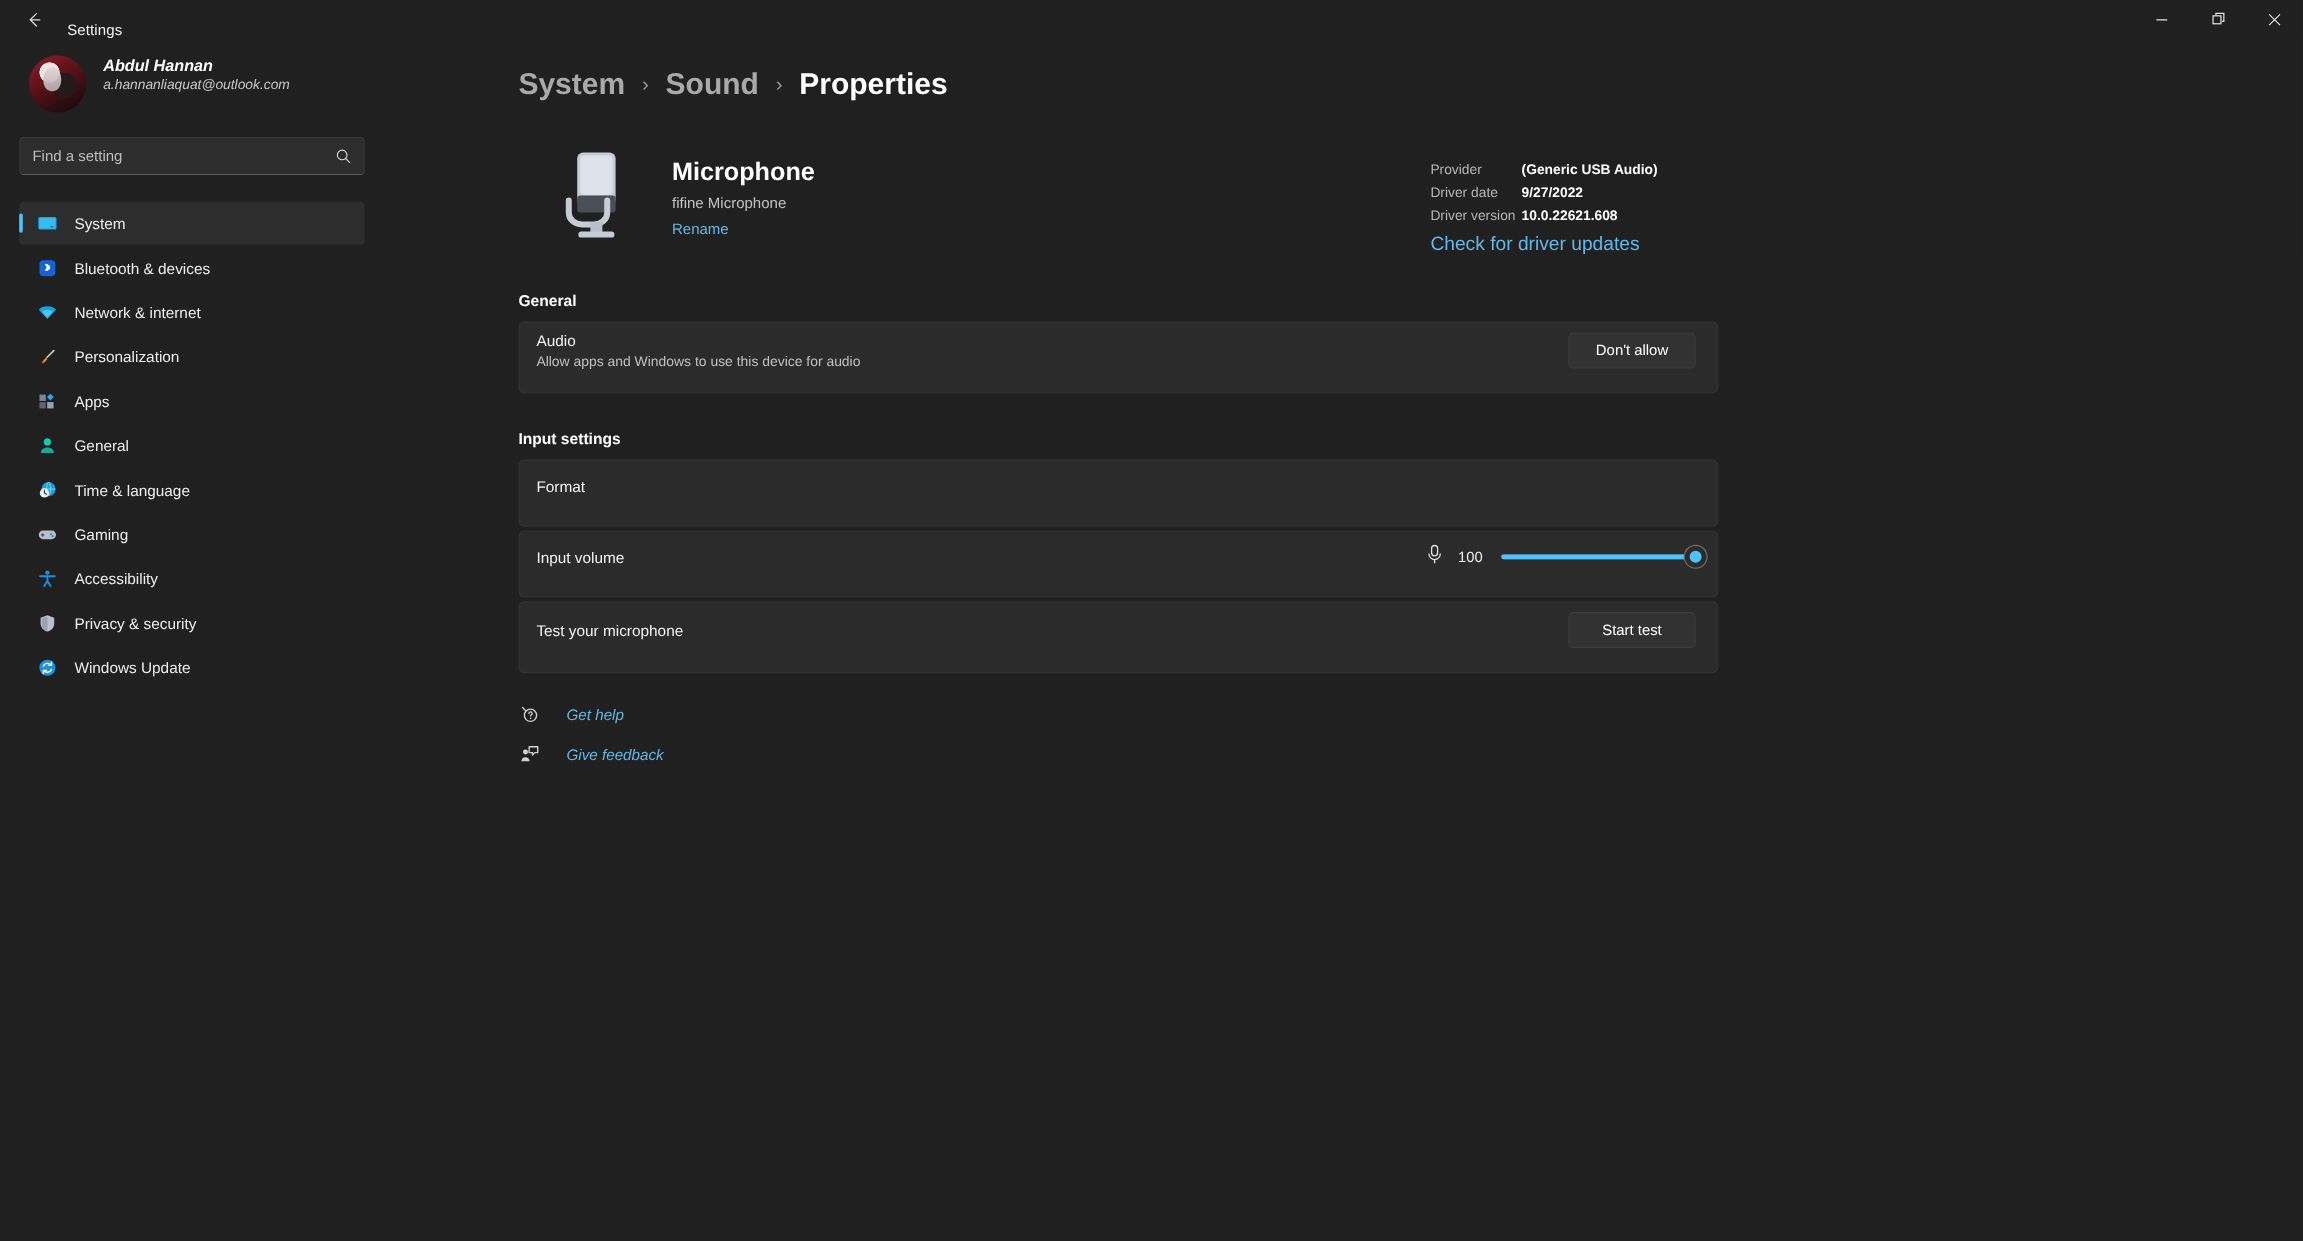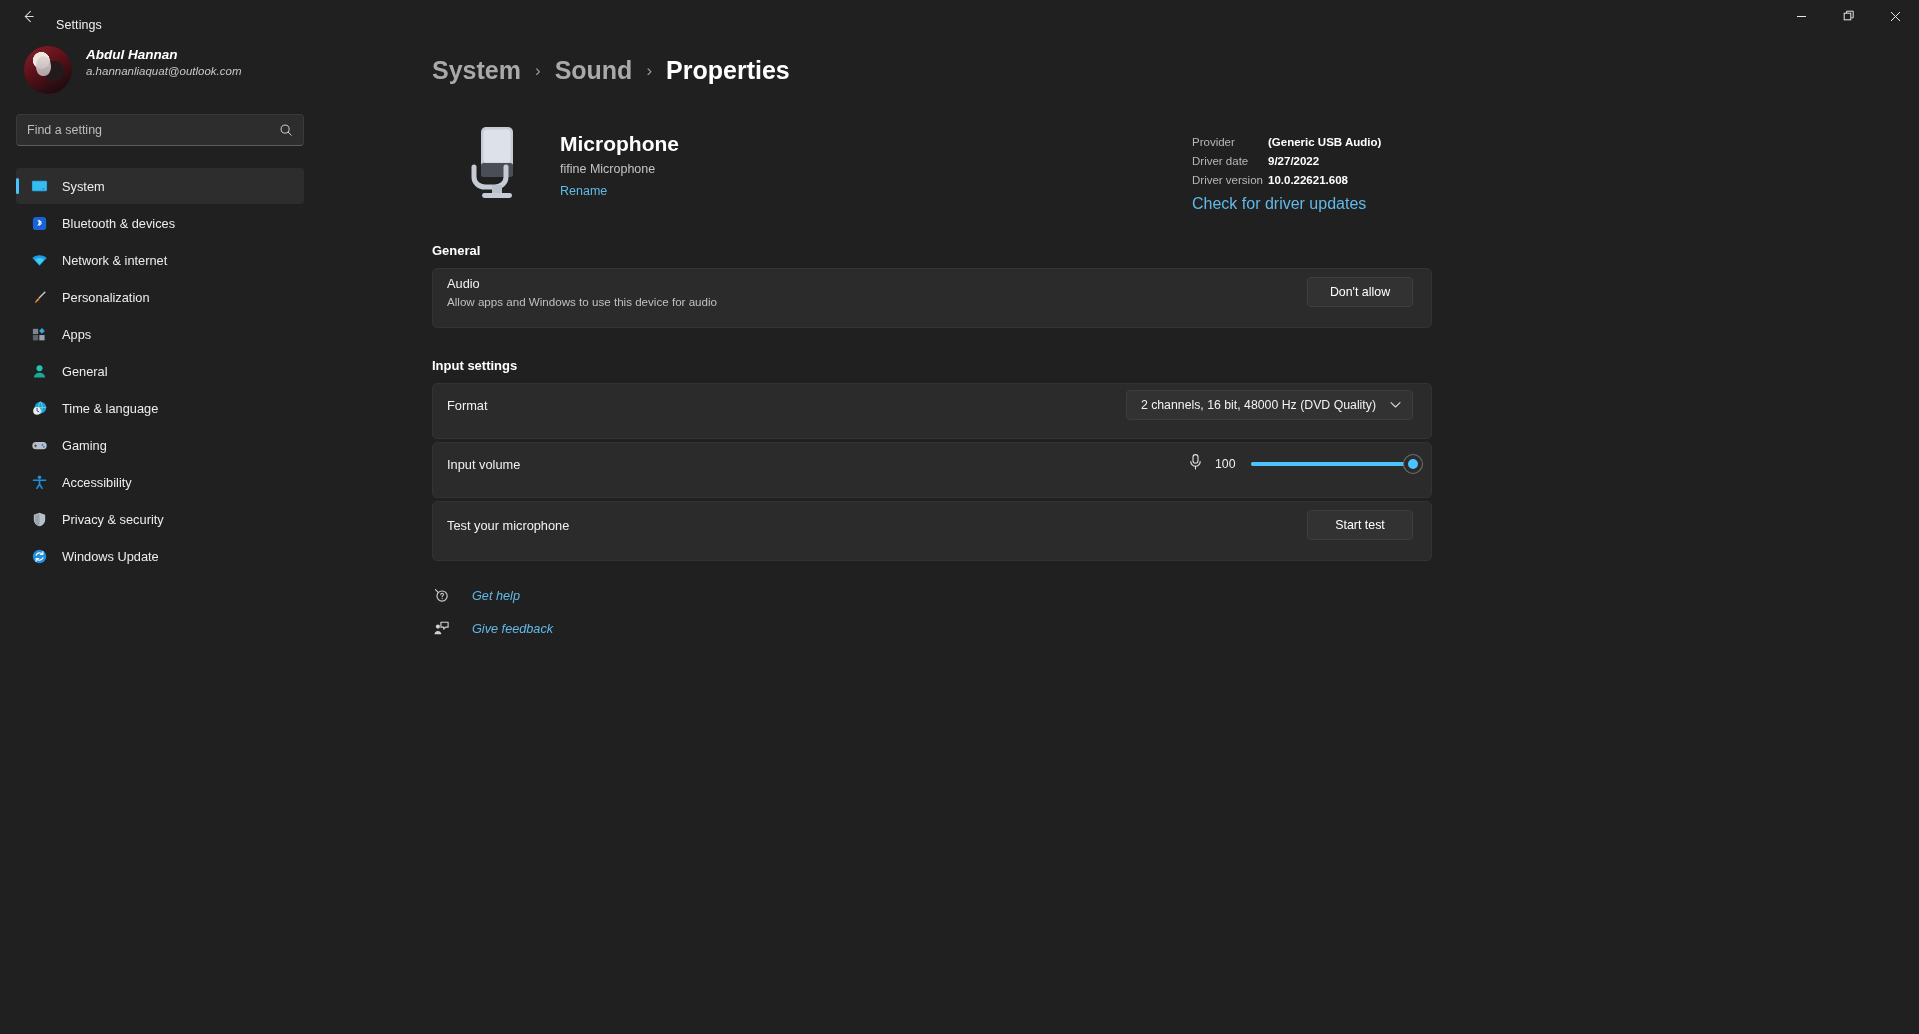--- a/index.html
+++ b/index.html
@@ -369,28 +369,20 @@
         </div>
         <button class="btn">Don't allow</button>
       </div>
 
       <div class="section-title">Input settings</div>
 
       <div class="card">
         <div class="card-txt">
           <div class="card-title">Format</div>
         </div>
-        <div class="combo">
-          <span>2 channels, 16 bit, 48000 Hz (DVD Quality)</span>
-          <span class="chev">
-            <svg width="11" height="8" viewBox="0 0 11 8" fill="none">
-              <path d="M1 1.6 5.5 6 10 1.6" stroke="#d9d9d9" stroke-width="1.1" stroke-linecap="round" stroke-linejoin="round"></path>
-            </svg>
-          </span>
-        </div>
       </div>
 
       <div class="card">
         <div class="card-txt">
           <div class="card-title">Input volume</div>
         </div>
         <div class="volwrap">
           <span>
             <svg width="15" height="18" viewBox="0 0 15 18" fill="none">
               <rect x="5" y="1.6" width="5" height="8.6" rx="2.5" stroke="#e2e2e2" stroke-width="1.1"></rect>

